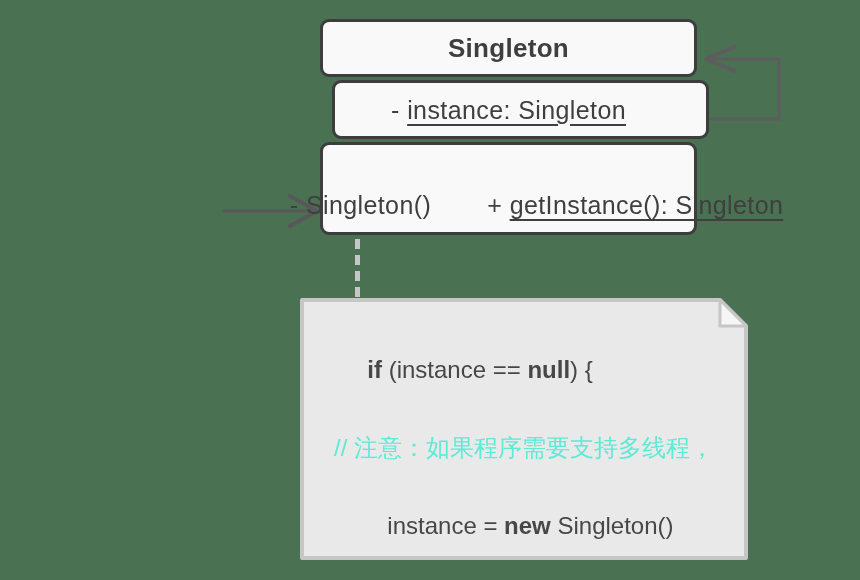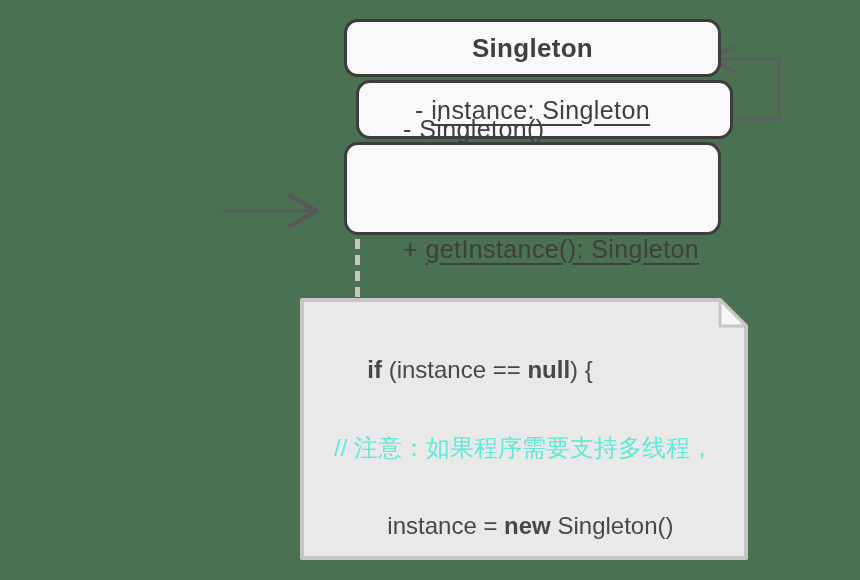--- a/index.html
+++ b/index.html
@@ -19,37 +19,36 @@
     width: 860px;
     height: 580px;
   }
 
   
   .compartment {
     position: absolute;
     box-sizing: border-box;
     background: #f9f9f9;
     border: 3px solid #3d3d3d;
-    border-radius: 14px;
+    border-radius: 9px;
     color: #3f3f3f;
-    margin-left: 24px;
   }
   .c-title {
     display: flex;
     align-items: center;
     justify-content: center;
     font-weight: bold;
     font-size: 26px;
     letter-spacing: 0.3px;
   }
   #singleton-title   { left: 320px; top: 19px;  width: 377px; height: 58px; }
   #singleton-attrs   { left: 332px; top: 80px;  width: 377px; height: 59px;
                        display: flex; align-items: center; }
   #singleton-methods { left: 320px; top: 142px; width: 377px; height: 93px;
-                       display: flex; flex-direction: column; justify-content: center; }
+                       display: flex; flex-direction: row; justify-content: center; }
   #client-box        { left: 20px;  top: 182px; width: 202px; height: 60px; }
 
   .member {
     font-size: 25px;
     letter-spacing: 0.4px;
     padding-left: 12px;
     line-height: 40px;
     white-space: pre;
   }
   .member span, .member b { white-space: pre; }

